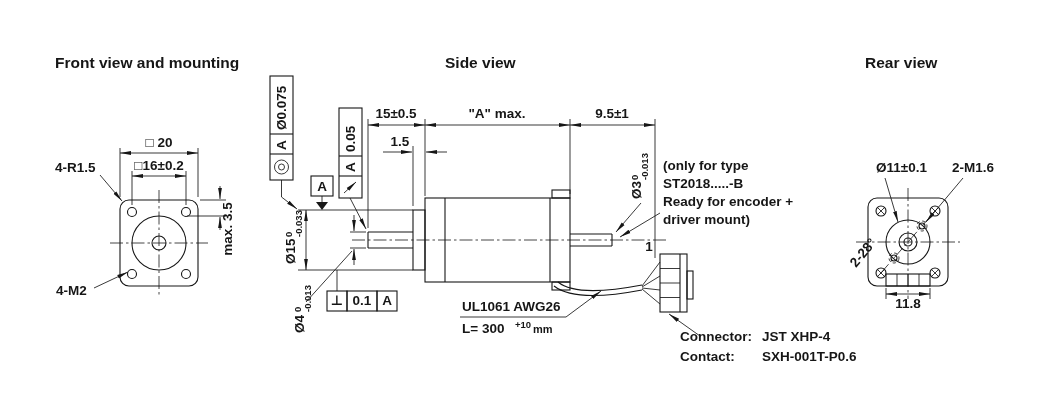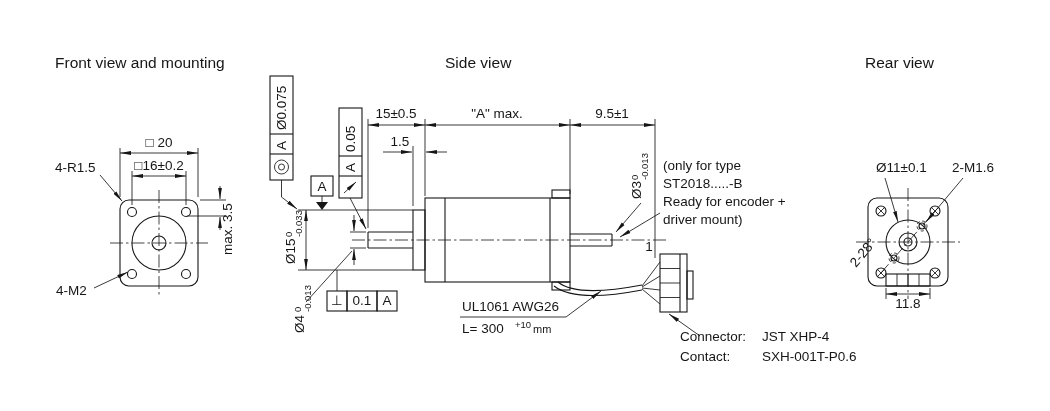--- a/index.html
+++ b/index.html
@@ -1,16 +1,16 @@
 <!DOCTYPE html>
 <html><head>
 <meta charset="utf-8">
 <style>
   html,body{margin:0;padding:0;background:#ffffff;}
-  .stage{width:1050px;height:411px;background:#ffffff;position:relative;overflow:hidden;}
+  .stage{width:1050px;height:411px;background:#ffffff;position:relative;overflow:hidden;font-weight:bold;}
   svg{display:block;}
   text{font-family:"Liberation Sans","DejaVu Sans",sans-serif;font-size:13.5px;fill:#161616;}
   .title{font-size:15.5px;}
   .sm{font-size:9.5px;}
   .md{font-size:11px;}
   .ln{fill:none;stroke:#161616;stroke-width:1.1;}
   .thin{fill:none;stroke:#161616;stroke-width:0.85;}
   .cl{fill:none;stroke:#161616;stroke-width:0.8;stroke-dasharray:13 3 2.5 3;}
   .dsh{stroke-dasharray:3.2 2.6;}
   .fil{fill:#161616;stroke:none;}

